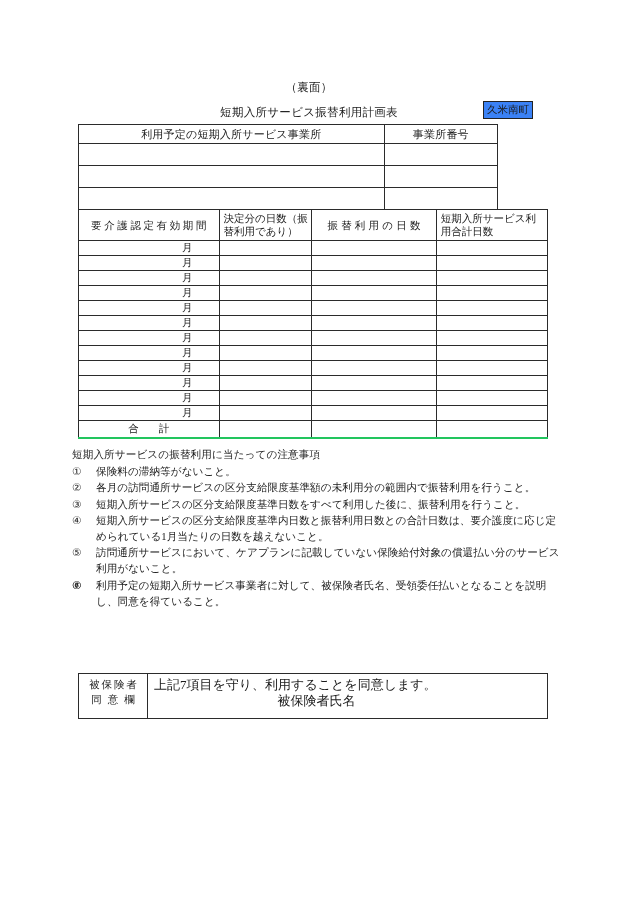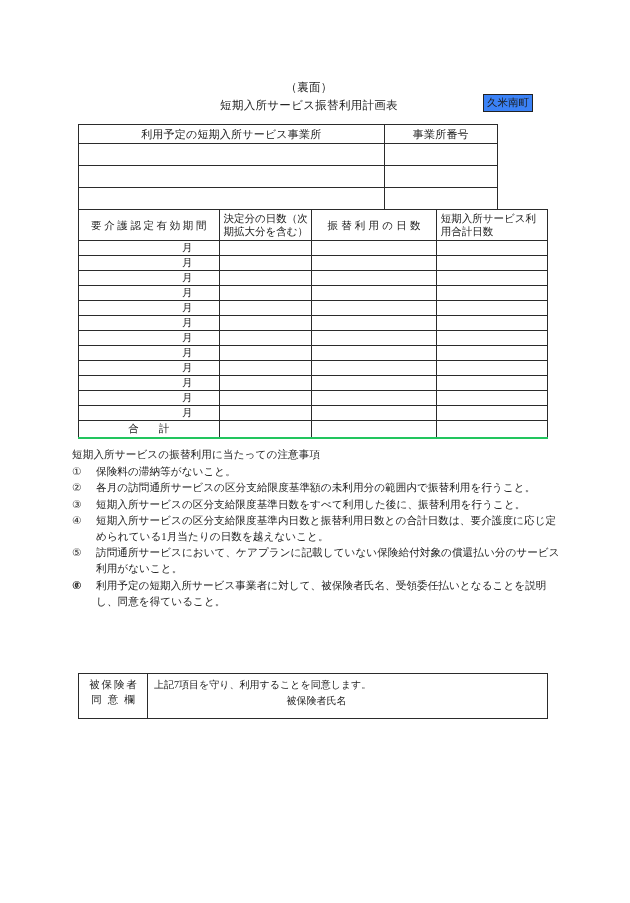--- a/index.html
+++ b/index.html
@@ -31,21 +31,21 @@
   }
   .title-line1 {
     text-align: center;
     font-size: 11.5px;
     letter-spacing: 0.3px;
     margin-left: 6px;
   }
   .title-row {
     position: relative;
     height: 22px;
-    margin-top: 1px;
+    margin-top: 8px;
   }
   .title-line2 {
     text-align: center;
     font-size: 11.5px;
     letter-spacing: 0.3px;
     margin-left: 6px;
     line-height: 18px;
   }
   .town-box {
     position: absolute;
@@ -191,21 +191,21 @@
     display: block;
   }
   .consent-label .lab-b {
     letter-spacing: 6px;
     text-indent: 6px;
     display: block;
   }
   .consent-body {
     height: 38px;
     padding: 3px 8px 3px 6px !important;
-    font-size: 10px;
+    font-size: 13px;
     line-height: 16px;
   }
   .consent-line1 { text-align: left; }
   .consent-line2 { text-align: center; padding-right: 60px; }
 </style>
 </head>
 <body>
 
 <div class="page">
 
@@ -235,21 +235,21 @@
         <td class="row-cell"></td>
         <td class="row-cell"></td>
       </tr>
     </tbody>
   </table>
 
   <table id="table-days">
     <tbody>
       <tr>
         <th class="hd-period">要介護認定有効期間</th>
-        <th class="hd-decided">決定分の日数（次期拡大分を含む）</th>
+        <th class="hd-decided">決定分の日数（振替利用であり）</th>
         <th class="hd-transfer">振替利用の日数</th>
         <th class="hd-total">短期入所サービス利用合計日数</th>
       </tr>
       <tr>
         <td class="cell-month">月</td>
         <td></td>
         <td></td>
         <td></td>
       </tr>
       <tr>

